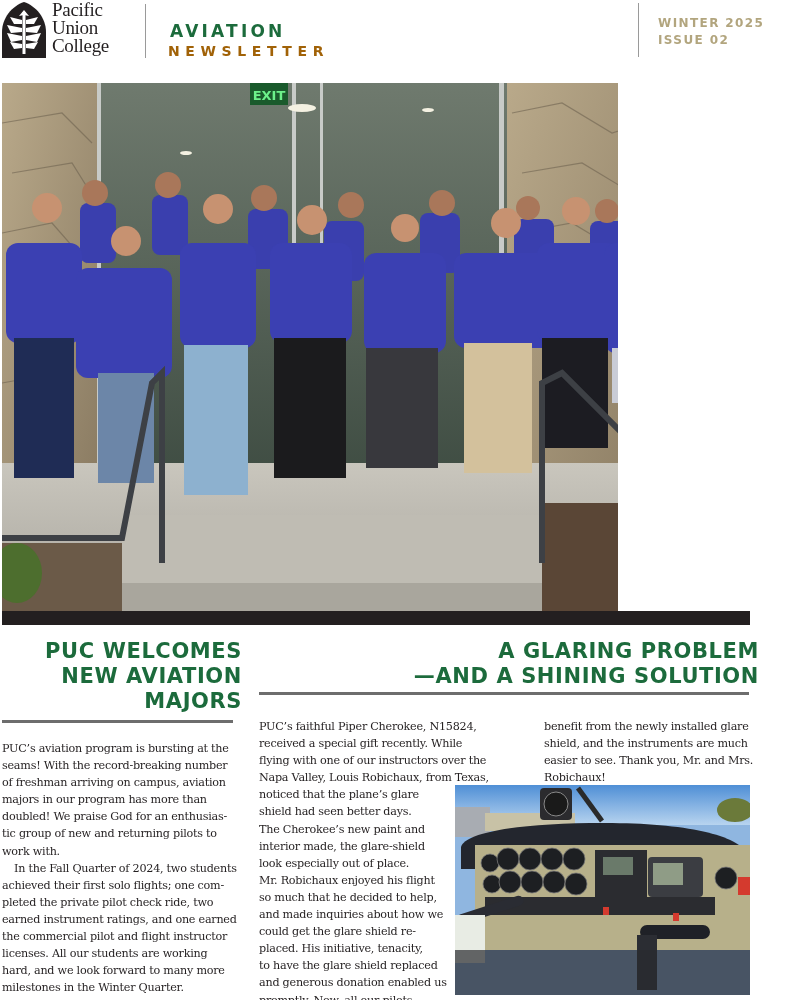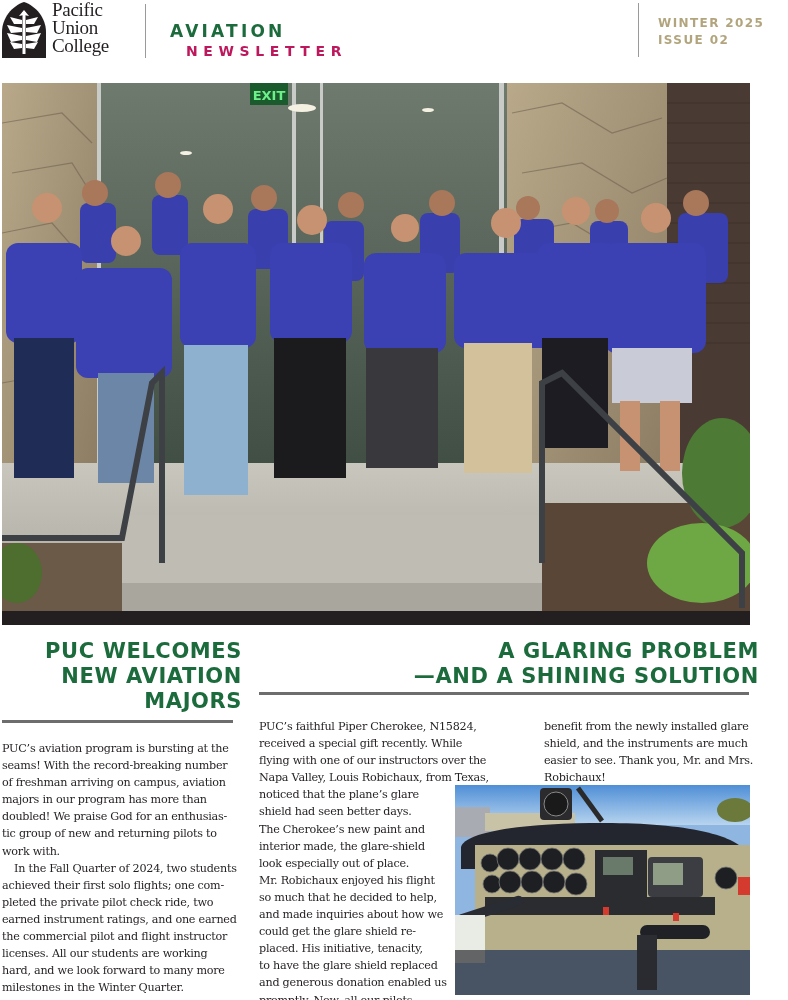--- a/index.html
+++ b/index.html
@@ -9,29 +9,29 @@
   
   .header { position: absolute; left: 0; top: 0; width: 788px; height: 80px; }
   .logo { position: absolute; left: 2px; top: 2px; width: 44px; height: 56px; }
   .logo-text { position: absolute; left: 52px; top: 1px; font-family: "Liberation Serif", serif;
     font-size: 19px; line-height: 18px; color: #231f20; letter-spacing: -0.3px; }
   .divider-v { position: absolute; width: 1px; background: #9a9a9a; }
   .div1 { left: 145px; top: 4px; height: 54px; }
   .div2 { left: 638px; top: 3px; height: 54px; }
   .title-1 { position: absolute; left: 170px; top: 21px; font-family: "DejaVu Sans", sans-serif;
     font-weight: bold; font-size: 17px; letter-spacing: 3.2px; color: #1c6b3c; }
-  .title-2 { position: absolute; left: 186px; top: 43px; font-family: "DejaVu Sans", sans-serif;
-    font-weight: bold; font-size: 14px; letter-spacing: 5.6px; color: #be185d; }
+  .title-2 { position: absolute; left: 168px; top: 43px; font-family: "DejaVu Sans", sans-serif;
+    font-weight: bold; font-size: 14px; letter-spacing: 5.6px; color: #a16207; }
   .issue-1, .issue-2 { position: absolute; left: 658px; font-family: "DejaVu Sans", sans-serif;
     font-weight: bold; font-size: 12px; letter-spacing: 1.4px; color: #b2a57e; }
   .issue-1 { top: 16px; }
   .issue-2 { top: 33px; }
 
   
-  .hero { position: absolute; left: 2px; top: 83px; width: 748px; height: 528px; overflow: hidden;
+  .hero { position: absolute; left: 2px; top: 83px; width: 616px; height: 528px; overflow: hidden;
     background: #737373; }
   .hero-bar { position: absolute; left: 2px; top: 611px; width: 748px; height: 14px; background: #231f20; }
 
   
   .headline { position: absolute; font-family: "DejaVu Sans", sans-serif; font-weight: bold;
     color: #1c6b3c; font-size: 21px; line-height: 25px; letter-spacing: 0.6px; text-align: right; }
   .h-left { left: 2px; top: 639px; width: 240px; }
   .h-right { left: 259px; top: 639px; width: 500px; }
   .rule { position: absolute; height: 3px; background: #6d6d6d; }
   .rule-left { left: 2px; top: 720px; width: 231px; }

